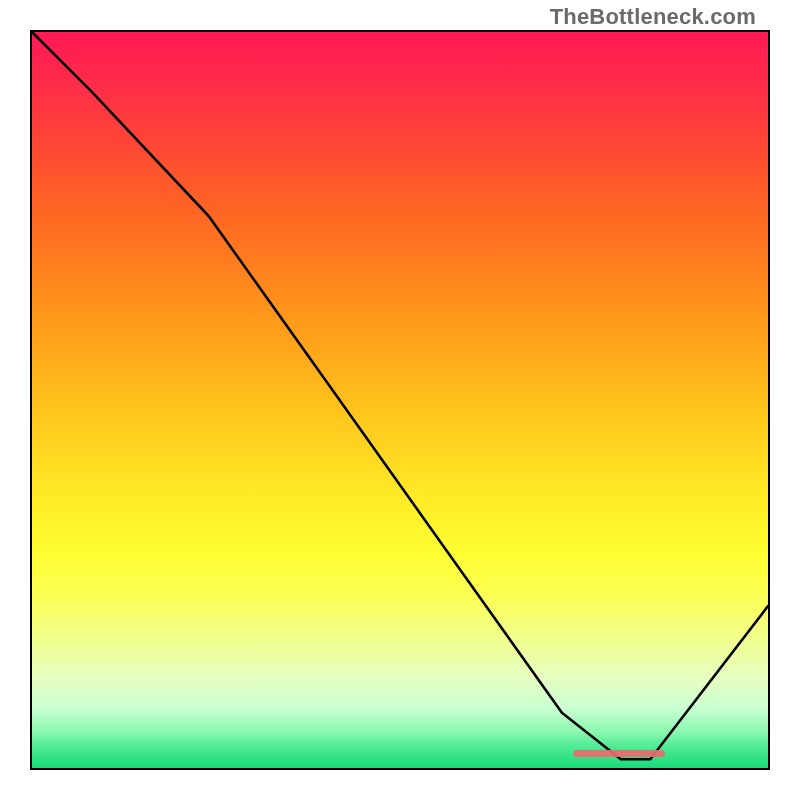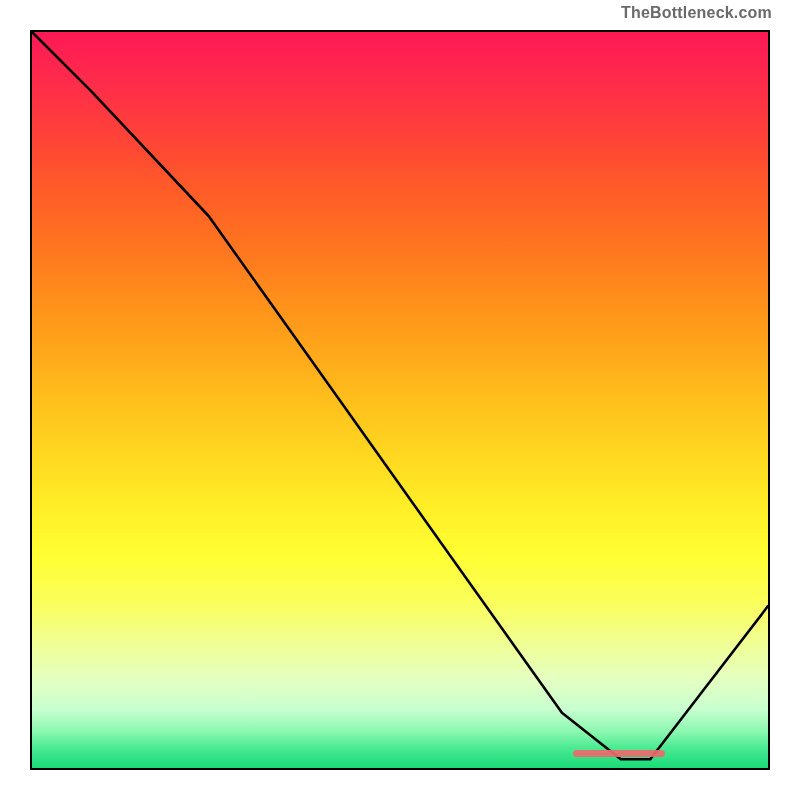--- a/index.html
+++ b/index.html
@@ -53,23 +53,23 @@
   .marker {
     position: absolute;
     height: 7px;
     border-radius: 4px;
     background: #ed6a6c;
     opacity: 0.92;
   }
   .watermark {
     position: absolute;
     top: 4px;
-    right: 28px;
+    right: 44px;
     font-family: Arial, Helvetica, sans-serif;
-    font-size: 16px;
+    font-size: 22px;
     font-weight: 600;
     color: #6a6a6a;
     letter-spacing: 0.2px;
   }
 </style>
 </head>
 <body>
 
 <div class="stage">
 

